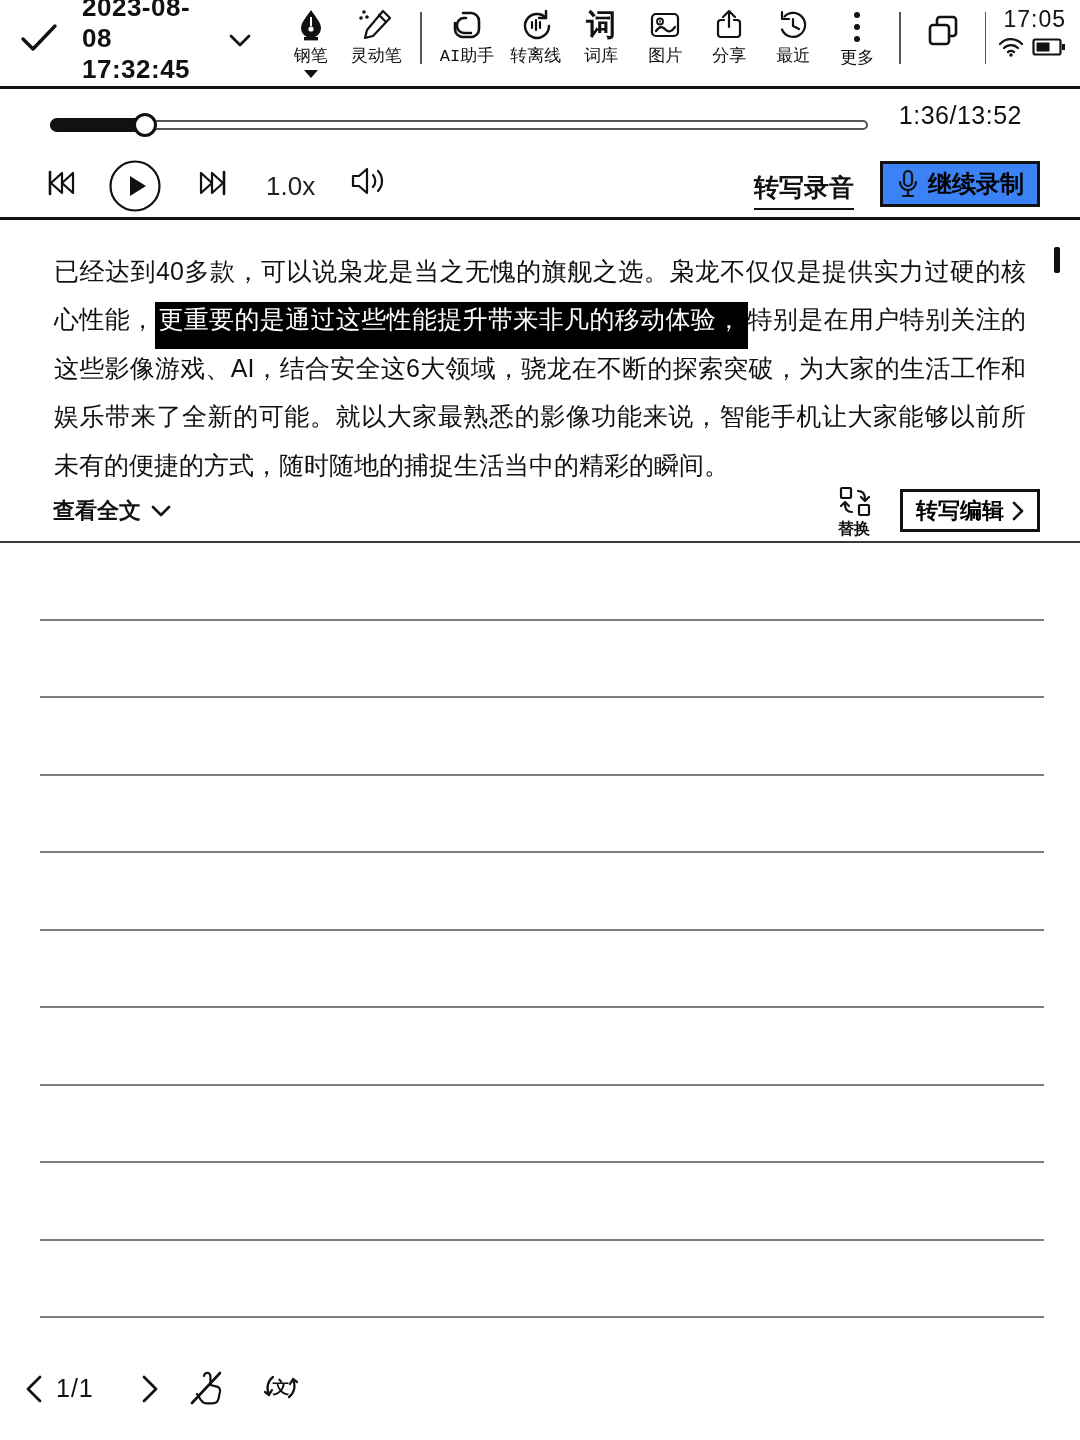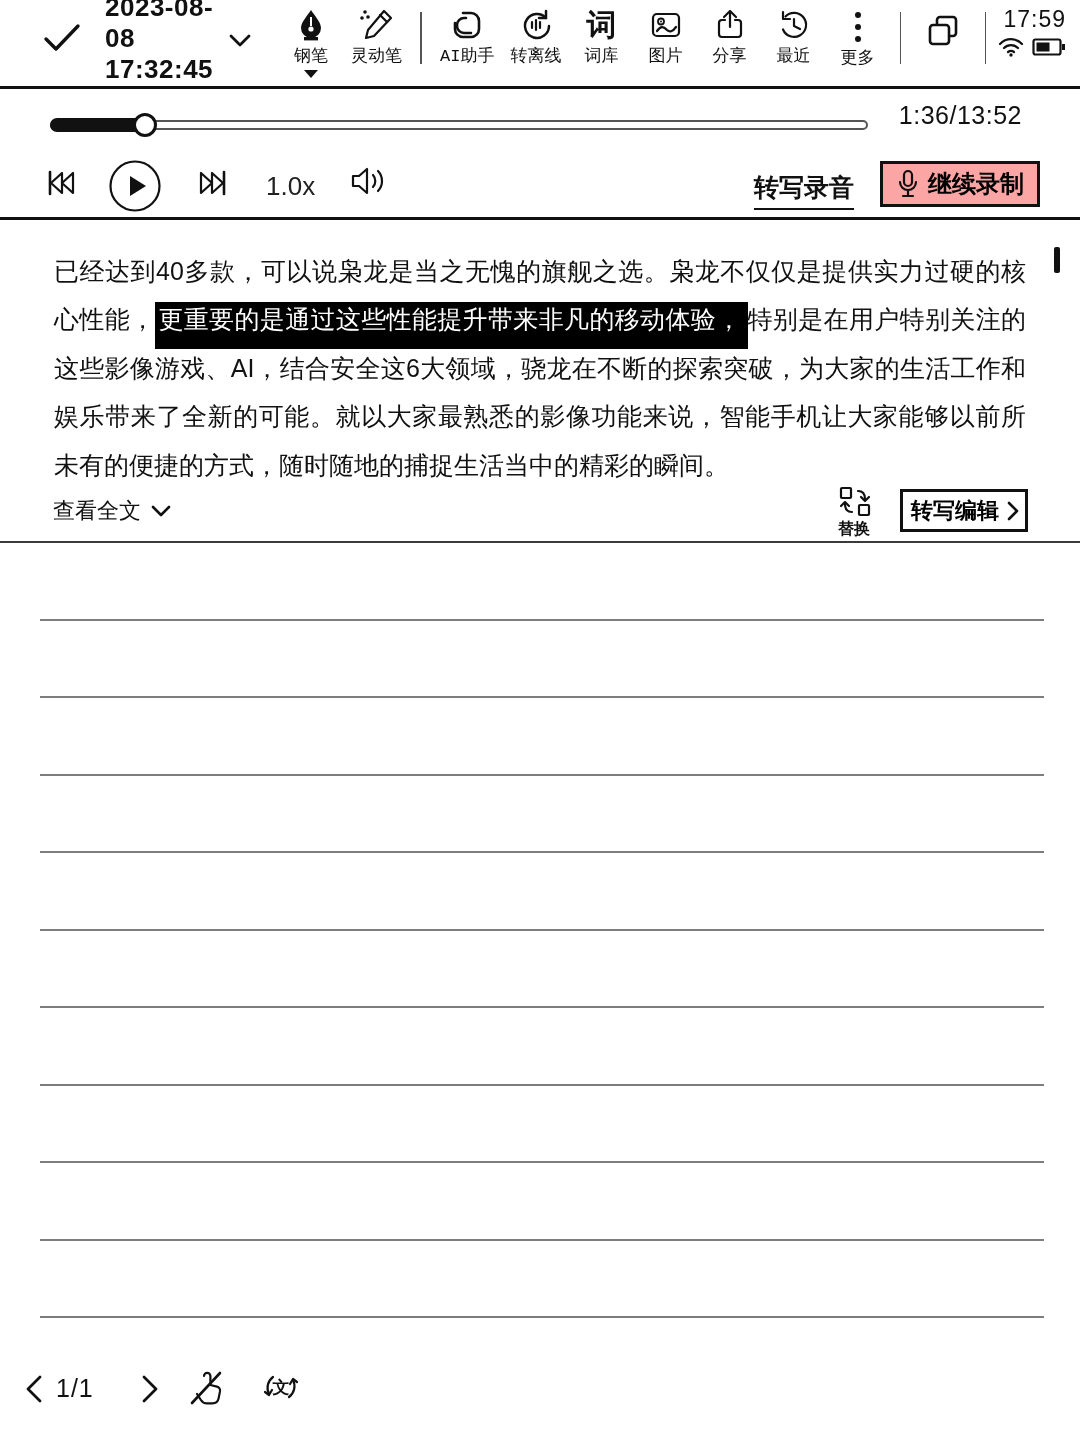--- a/index.html
+++ b/index.html
@@ -6,21 +6,21 @@
   body{
     width:1080px;height:1440px;position:relative;background:#ffffff;
     font-family:"Liberation Sans","DejaVu Sans",sans-serif;color:#111;
     overflow:hidden;-webkit-font-smoothing:antialiased;
   }
   svg{display:block;}
   .stroke{fill:none;stroke:#111;stroke-width:2.2;stroke-linecap:round;stroke-linejoin:round;}
 
   
   .toolbar{position:absolute;left:0;top:0;width:1080px;height:86px;border-bottom:3px solid #111;display:flex;align-items:flex-start;}
-  .tb-left{display:flex;align-items:center;height:60px;margin-top:8px;margin-left:23px;}
+  .tb-left{display:flex;align-items:center;height:60px;margin-top:8px;}
   .check-ic{margin-left:20px;}
   .tb-date{font-size:26px;font-weight:bold;margin-left:24px;letter-spacing:.5px;}
   .tb-date-chev{margin-left:10px;margin-top:6px;}
   .tools{display:flex;align-items:flex-start;margin-left:28px;}
   .tool{display:flex;flex-direction:column;align-items:center;margin:0 8px;min-width:48px;cursor:pointer;}
   .tool .ic{height:34px;display:flex;align-items:center;justify-content:center;margin-top:8px;}
   .tool .lbl{font-size:17px;margin-top:2px;white-space:nowrap;font-family:Liberation Mono, monospace;}
   .tool .sel-tri{width:0;height:0;border-left:7px solid transparent;border-right:7px solid transparent;border-top:8px solid #111;margin-top:3px;}
   .vdiv{width:2px;height:52px;background:#555;margin:12px 10px 0 10px;}
   .glyph-ci{font-size:30px;font-weight:bold;line-height:30px;}
@@ -37,34 +37,34 @@
   .trackfill{position:absolute;left:0;top:5px;height:14px;background:#111;border-radius:7px 0 0 7px;}
   .thumb{position:absolute;top:0;width:24px;height:24px;border-radius:50%;background:#fff;border:3px solid #111;box-sizing:border-box;}
   .ptime{position:absolute;right:58px;top:12px;font-size:25px;letter-spacing:.5px;}
   .pctrl{position:absolute;left:0;top:66px;width:1080px;height:60px;}
   .skipback{position:absolute;left:46px;top:12px;}
   .playbtn{position:absolute;left:108px;top:4px;}
   .skipfwd{position:absolute;left:194px;top:12px;}
   .speed{position:absolute;left:266px;top:16px;font-size:26px;color:#222;}
   .volume{position:absolute;left:350px;top:10px;}
   .translink{position:absolute;right:226px;top:16px;font-size:25px;font-weight:bold;border-bottom:2px solid #111;padding-bottom:4px;cursor:pointer;}
-  .recbtn{position:absolute;right:40px;top:6px;width:160px;height:46px;border:3px solid #111;background:#fca5a5;display:flex;align-items:center;justify-content:center;gap:8px;cursor:pointer;}
+  .recbtn{position:absolute;right:40px;top:6px;width:160px;height:46px;border:3px solid #111;background:#3b82f6;display:flex;align-items:center;justify-content:center;gap:8px;cursor:pointer;}
   .recbtn .t{font-size:24px;font-weight:bold;}
 
   
   .transcript{position:absolute;left:36px;top:229px;width:1008px;}
   .transcript p{margin:18px;font-size:25px;line-height:48.4px;text-align:justify;text-justify:inter-character;color:#111;}
   .hl{background:#000;color:#fff;padding:3px 6px 16px 3px;box-decoration-break:slice;}
   .cursorbar{position:absolute;left:1054px;top:247px;width:6px;height:26px;background:#111;border-radius:2px;}
 
   .viewrow{position:absolute;left:0;top:486px;width:1080px;height:52px;}
-  .viewfull{position:absolute;left:53px;top:10px;display:flex;align-items:center;gap:10px;font-size:22px;font-weight:normal;cursor:pointer;}
+  .viewfull{position:absolute;left:53px;top:10px;display:flex;align-items:center;gap:10px;font-size:22px;font-weight:bold;cursor:pointer;}
   .replace{position:absolute;left:838px;top:0;display:flex;flex-direction:column;align-items:flex-start;cursor:pointer;font-weight:bold;}
   .replace .lbl{font-size:16px;margin-top:1px;}
-  .editbtn{position:absolute;left:900px;top:3px;width:128px;height:43px;border:3px solid #111;box-sizing:border-box;background:#fff;display:flex;align-items:center;justify-content:flex-end;gap:8px;cursor:pointer;}
+  .editbtn{position:absolute;left:900px;top:3px;width:140px;height:43px;border:3px solid #111;box-sizing:border-box;background:#fff;display:flex;align-items:center;justify-content:center;gap:8px;cursor:pointer;}
   .editbtn .t{font-size:22px;font-weight:bold;}
   .secdiv{position:absolute;left:0;top:541px;width:1080px;height:2px;background:#3a3a3a;}
 
   
   .rules{position:absolute;left:40px;top:619px;width:1004px;height:699px;display:flex;flex-direction:column;justify-content:space-between;}
   .rule{height:2px;background:#7d7d7d;}
 
   
   .footer{position:absolute;left:0;top:1362px;width:1080px;height:52px;}
   .f-chevL{position:absolute;left:24px;top:12px;cursor:pointer;}
@@ -200,21 +200,21 @@
       <svg width="36" height="36" viewBox="0 0 36 36">
         <rect class="stroke" style="stroke-width:2.6" x="12" y="4" width="19" height="19" rx="3"></rect>
         <rect x="5" y="12" width="19" height="19" rx="3" fill="#fff" stroke="#111" stroke-width="2.6"></rect>
       </svg>
     </span>
   </div>
 
   <div class="vdiv"></div>
 
   <div class="statuscol">
-    <span class="clk">17:59</span>
+    <span class="clk">17:05</span>
     <span class="statusrow">
       <span>
         <svg width="26" height="20" viewBox="0 0 26 20">
           <path class="stroke" d="M2 7 a15 15 0 0 1 22 0"></path>
           <path class="stroke" d="M6 11 a10 10 0 0 1 14 0"></path>
           <path class="stroke" d="M10 15 a5 5 0 0 1 6 0"></path>
           <circle cx="13" cy="18" r="1.7" fill="#111"></circle>
         </svg>
       </span>
       <span>

